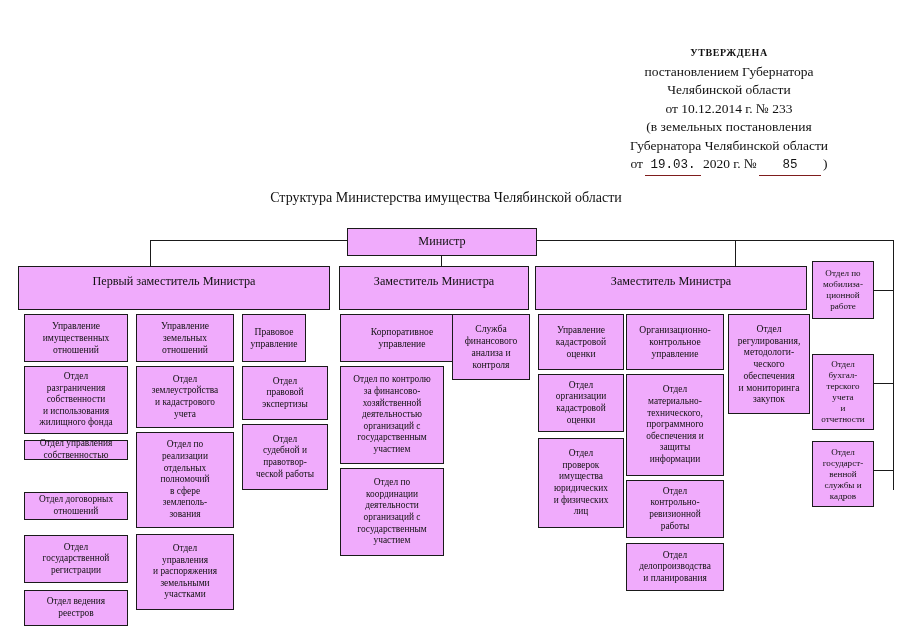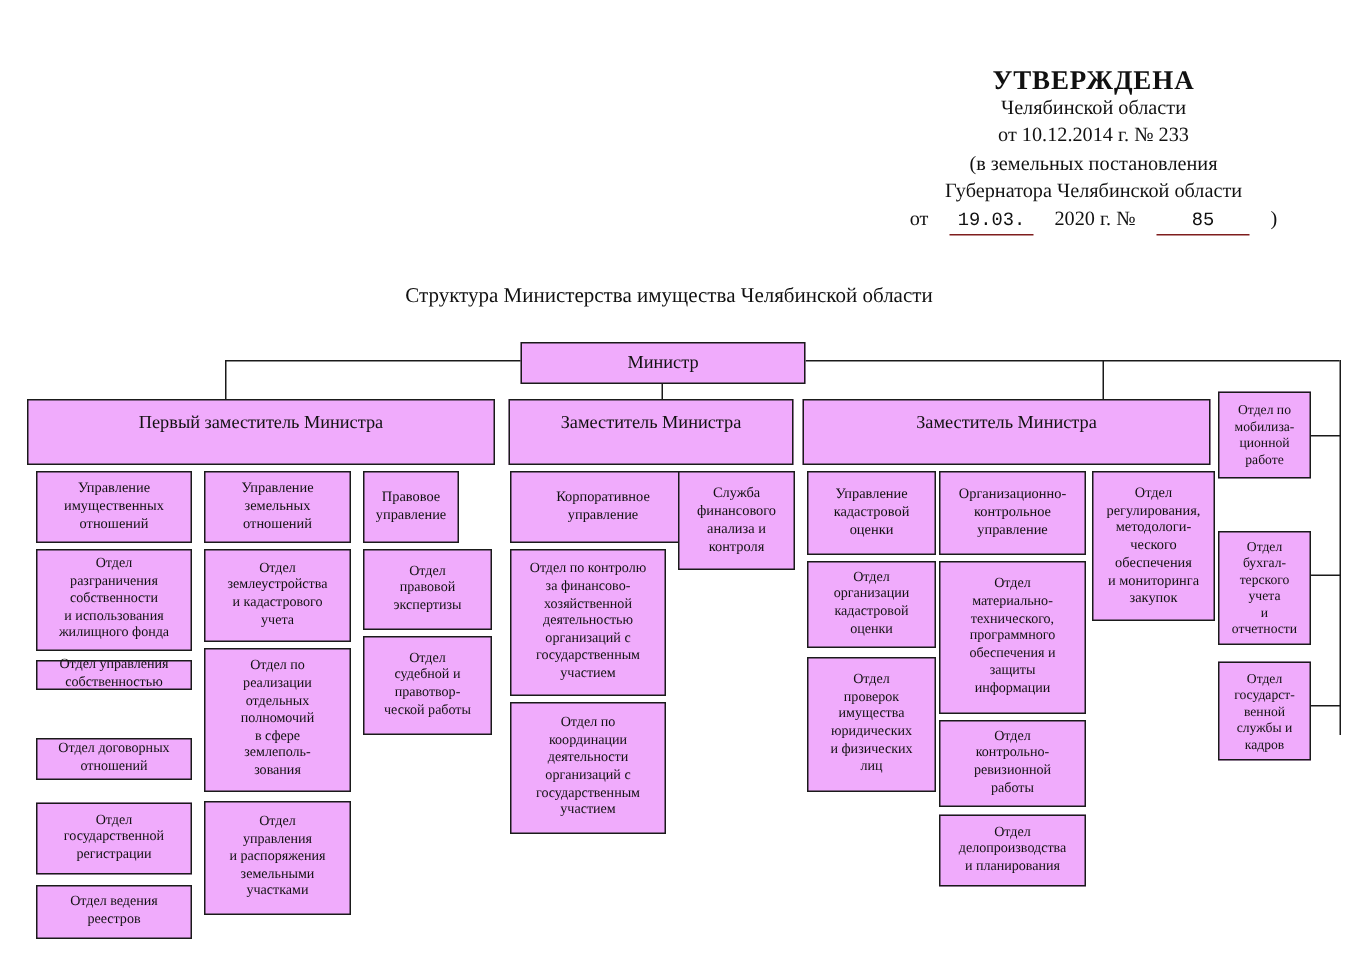--- a/index.html
+++ b/index.html
@@ -11,22 +11,22 @@
     font-family: "Liberation Serif", "DejaVu Serif", serif;
     color: #111;
     position: relative;
     overflow: hidden;
   }
   #chart-root { position: absolute; left: 0; top: 0; width: 905px; height: 640px; }
 
   
   .approval { position: absolute; right: 26px; top: 44px; text-align: center; width: 300px; }
   .approval .line { font-size: 13.5px; line-height: 18.5px; white-space: nowrap; }
-  .approval .line.caps { font-weight: bold; letter-spacing: .6px; font-size: 18px; }
-  .dateline { display: flex; justify-content: center; align-items: baseline; gap: 14px; white-space: nowrap; }
+  .approval .line.caps { font-weight: bold; letter-spacing: .6px; font-size: 10px; }
+  .dateline { display: flex; justify-content: center; align-items: baseline; gap: 2px; white-space: nowrap; }
   .ul-field { border-bottom: 1px solid #7f1d1d; display: inline-block; text-align: center; font-family: "Liberation Mono","DejaVu Sans Mono",monospace; font-size: 12.5px; }
   .ul-day { min-width: 56px; }
   .ul-num { min-width: 62px; }
   .plain { font-size: 13.5px; }
 
   
   .doc-title {
     position: absolute; left: 0; top: 190px; width: 892px;
     text-align: center; font-size: 14px;
   }
@@ -55,20 +55,21 @@
   .box.unit { font-size: 9.6px; line-height: 11.8px; }
   .box.tiny { font-size: 9.1px; line-height: 11px; }
 </style>
 </head>
 <body>
 
 <div id="chart-root">
 
   <div class="approval">
     <div class="line caps">УТВЕРЖДЕНА</div>
+    <div class="line">постановлением Губернатора</div>
     <div class="line">Челябинской области</div>
     <div class="line">от 10.12.2014 г. № 233</div>
     <div class="line">(в земельных постановления</div>
     <div class="line">Губернатора Челябинской области</div>
     <div class="line dateline">
       <span class="plain">от</span>
       <span class="ul-field ul-day">19.03.</span>
       <span class="plain">2020 г. №</span>
       <span class="ul-field ul-num">85</span>
       <span class="plain">)</span>

